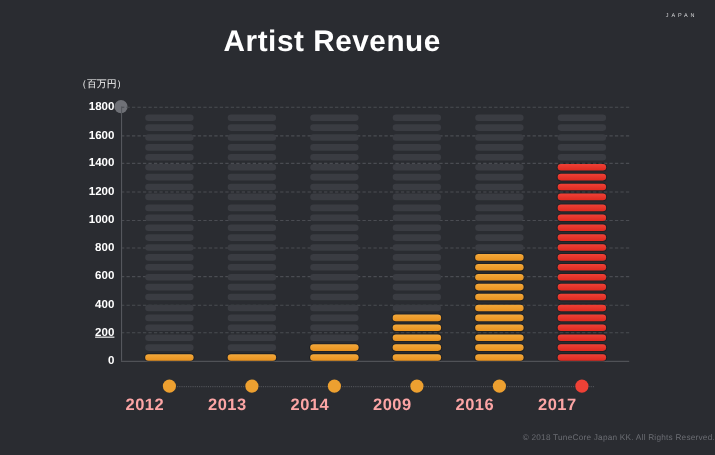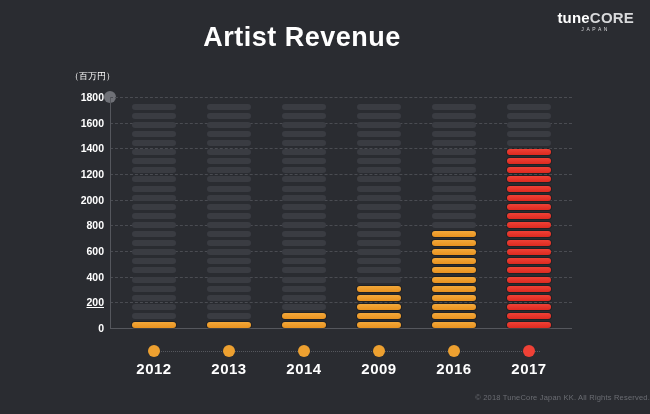--- a/index.html
+++ b/index.html
@@ -88,37 +88,35 @@
   }
   .xdot{
     position:absolute; top:345px;
     width:12px;height:12px;border-radius:50%;
     transform:translateX(-50%);
   }
   .xdot.orange{background:#eda030;}
   .xdot.red{background:#ef4136;}
   .xlabel{
     position:absolute; top:360px; width:80px;
-    text-align:center;
-    font-size:15px; font-weight:700; color:#ffffff;
+    font-size:15px; font-weight:700; color:#fca5a5;
     transform:translateX(-50%);
     letter-spacing:.5px;
   }
   
   .footer{
     position:absolute; left:0; bottom:12px; width:650px;
     text-align:right;
     font-size:7.5px; color:#6b6d73; letter-spacing:.2px;
   }
 </style>
 </head>
 <body>
 
 <div class="logo">
-  <div class="logo-main"><span>tune</span><span class="core">CORE</span></div>
   <div class="logo-sub">JAPAN</div>
 </div>
 
 <div class="title">Artist Revenue</div>
 
 <div class="chart">
   <div class="unit-label">（百万円）</div>
   <div class="top-dot"></div>
   <div id="gridlines">
       <div class="gridline" style="top: 97px;"></div>
@@ -129,21 +127,21 @@
       <div class="gridline" style="top: 225.333px;"></div>
       <div class="gridline" style="top: 251px;"></div>
       <div class="gridline" style="top: 276.667px;"></div>
       <div class="gridline" style="top: 302.333px;"></div>
     </div>
   <div id="yticks">
       <div class="ytick" style="top: 97px;">1800</div>
       <div class="ytick" style="top: 122.667px;">1600</div>
       <div class="ytick" style="top: 148.333px;">1400</div>
       <div class="ytick" style="top: 174px;">1200</div>
-      <div class="ytick" style="top: 199.667px;">2000</div>
+      <div class="ytick" style="top: 199.667px;">1000</div>
       <div class="ytick" style="top: 225.333px;">800</div>
       <div class="ytick" style="top: 251px;">600</div>
       <div class="ytick" style="top: 276.667px;">400</div>
       <div class="ytick" style="top: 302.333px; text-decoration: underline;">200</div>
       <div class="ytick" style="top: 328px;">0</div>
     </div>
   <div class="axis-v"></div>
   <div class="axis-h"></div>
   <div class="bars" id="bars">
       <div class="bar-col" style="left: 132px; top: 0px; height: 414px;">

